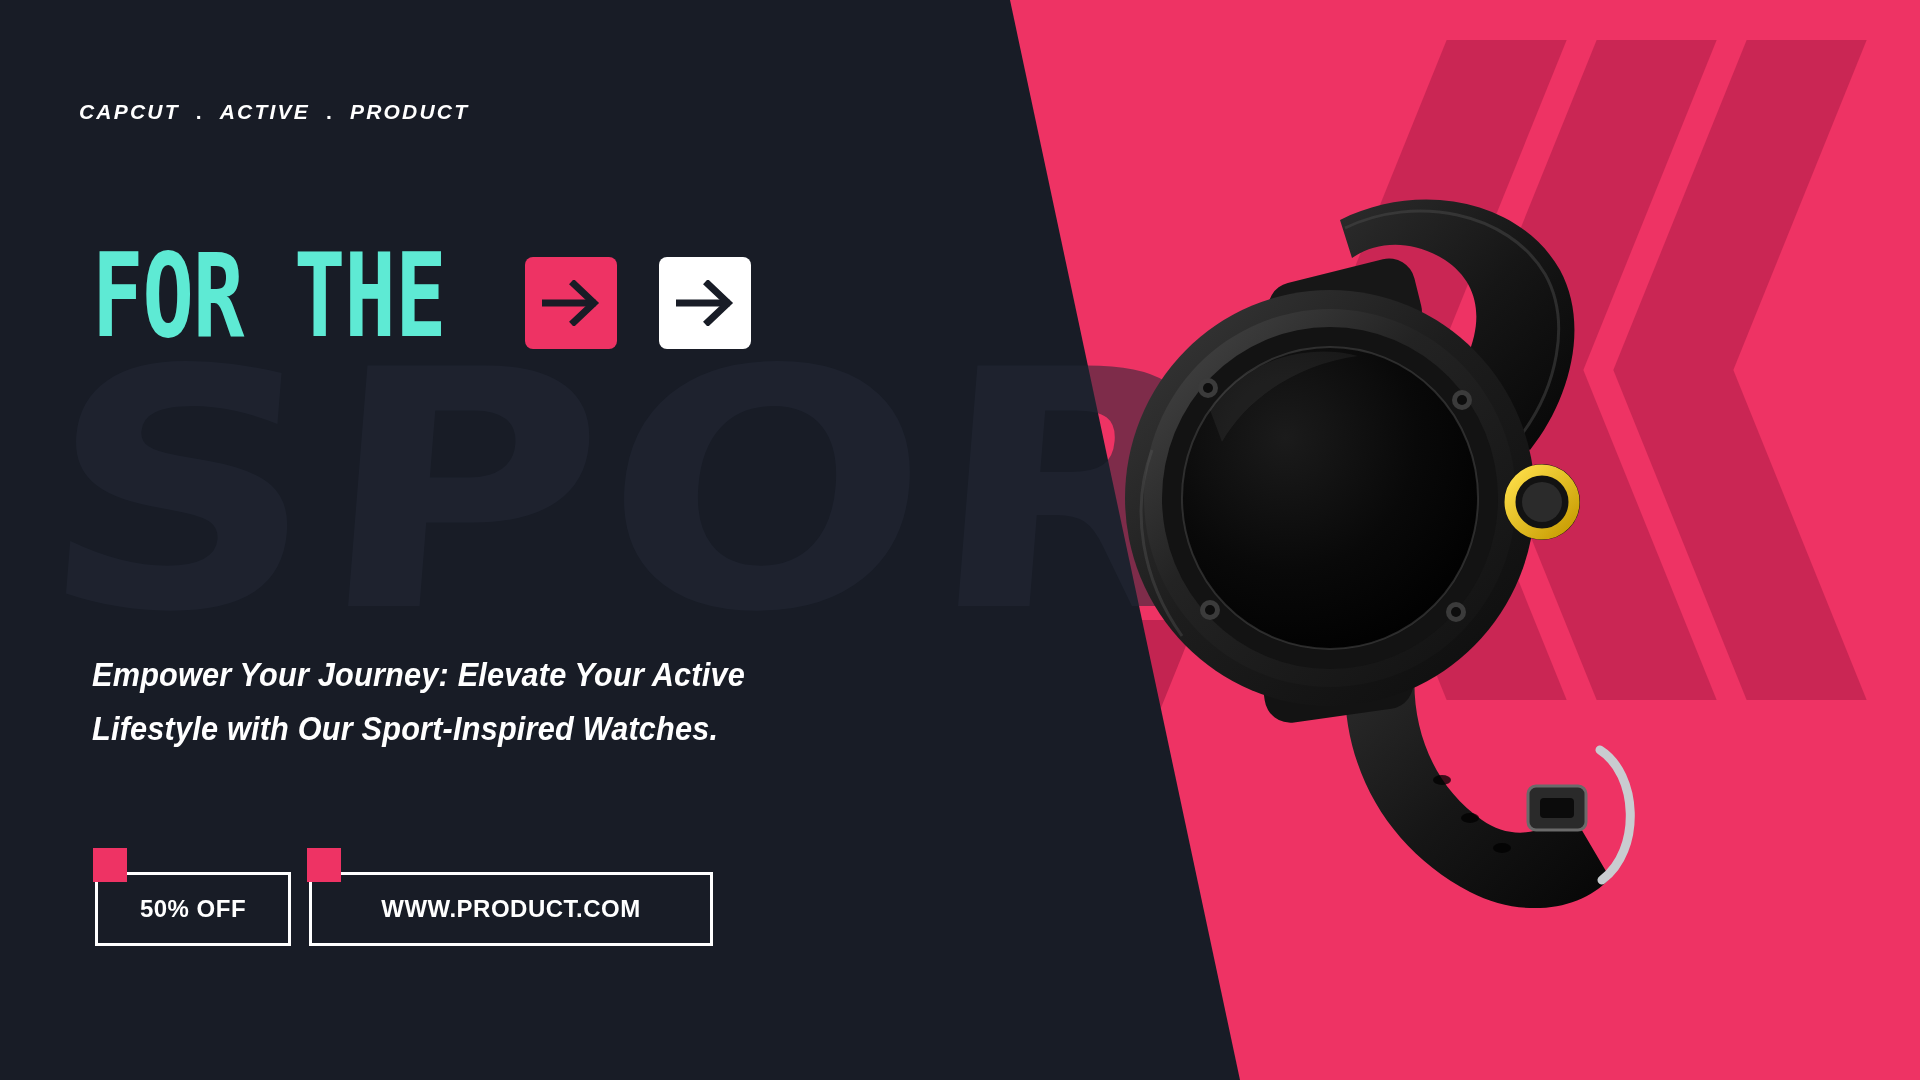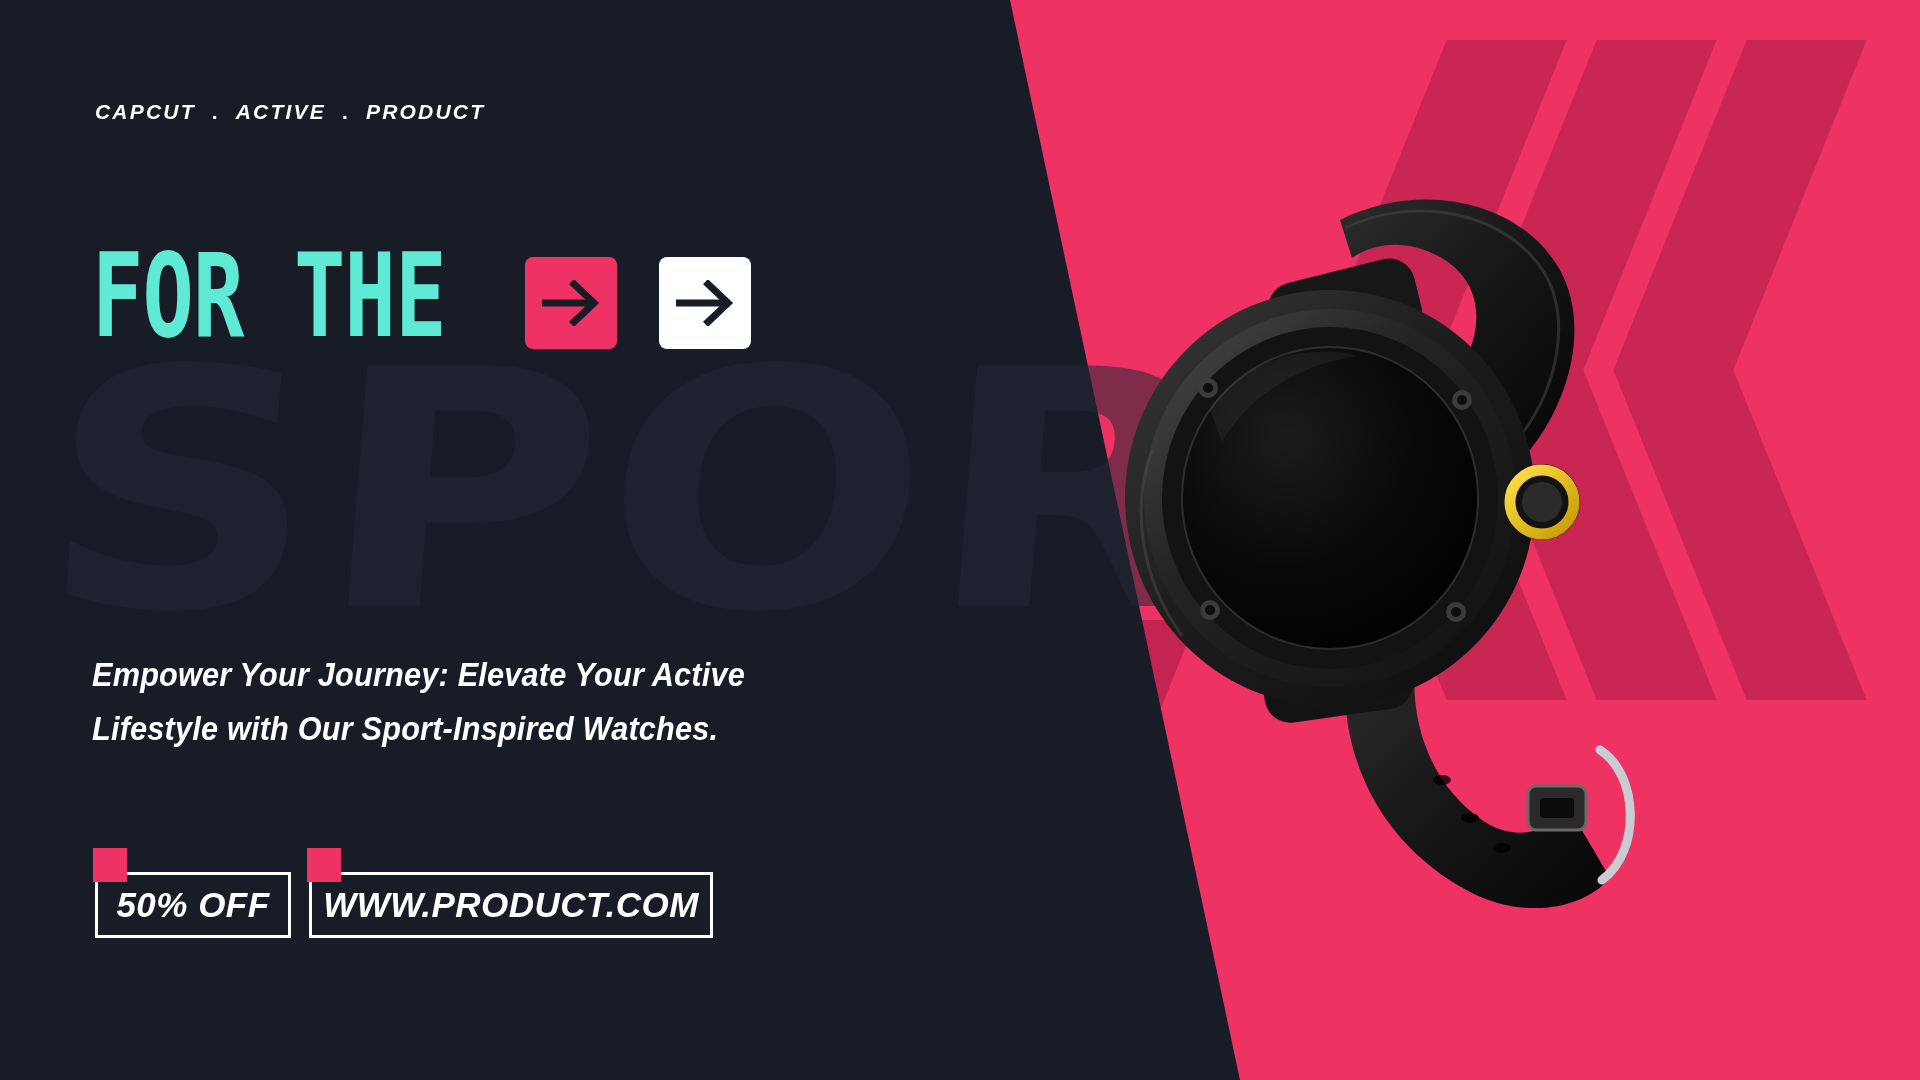--- a/index.html
+++ b/index.html
@@ -59,21 +59,21 @@
     z-index:3;
     pointer-events:none;
     user-select:none;
   }
 
   
   #content{ position:absolute; inset:0; z-index:6; }
 
   
   #nav{
-    position:absolute; left:95px; top:100px;
+    position:absolute; left:79px; top:100px;
     display:flex; align-items:center; gap:0;
     color:#ffffff;
     font-size:21px;
     font-weight:bold;
     font-style:italic;
     letter-spacing:2.2px;
   }
   #nav .nav-item{ white-space:nowrap; }
   #nav .nav-dot{ padding:0 16px; font-style:normal; font-weight:bold; }
 
@@ -124,27 +124,26 @@
   }
 
   
   #badges{
     position:absolute; left:95px; top:872px;
     display:flex; align-items:flex-start; gap:18px;
   }
   .badge-wrap{ position:relative; }
   .badge{
     border:3px solid #ffffff;
-    height:66px;
+    height:74px;
     display:flex; align-items:center; justify-content:center;
     padding:0 24px;
     color:#ffffff;
-    font-size:35px;
-    font-weight:bold;
-    font-style:italic;
+    font-size:24px;
+    font-weight:bold;
     letter-spacing:.5px;
     white-space:nowrap;
   }
   .badge-corner{
     position:absolute;
     left:-2px; top:-24px;
     width:34px; height:34px;
     background:#EE3364;
   }
   #badge-discount .badge{ width:196px; }

